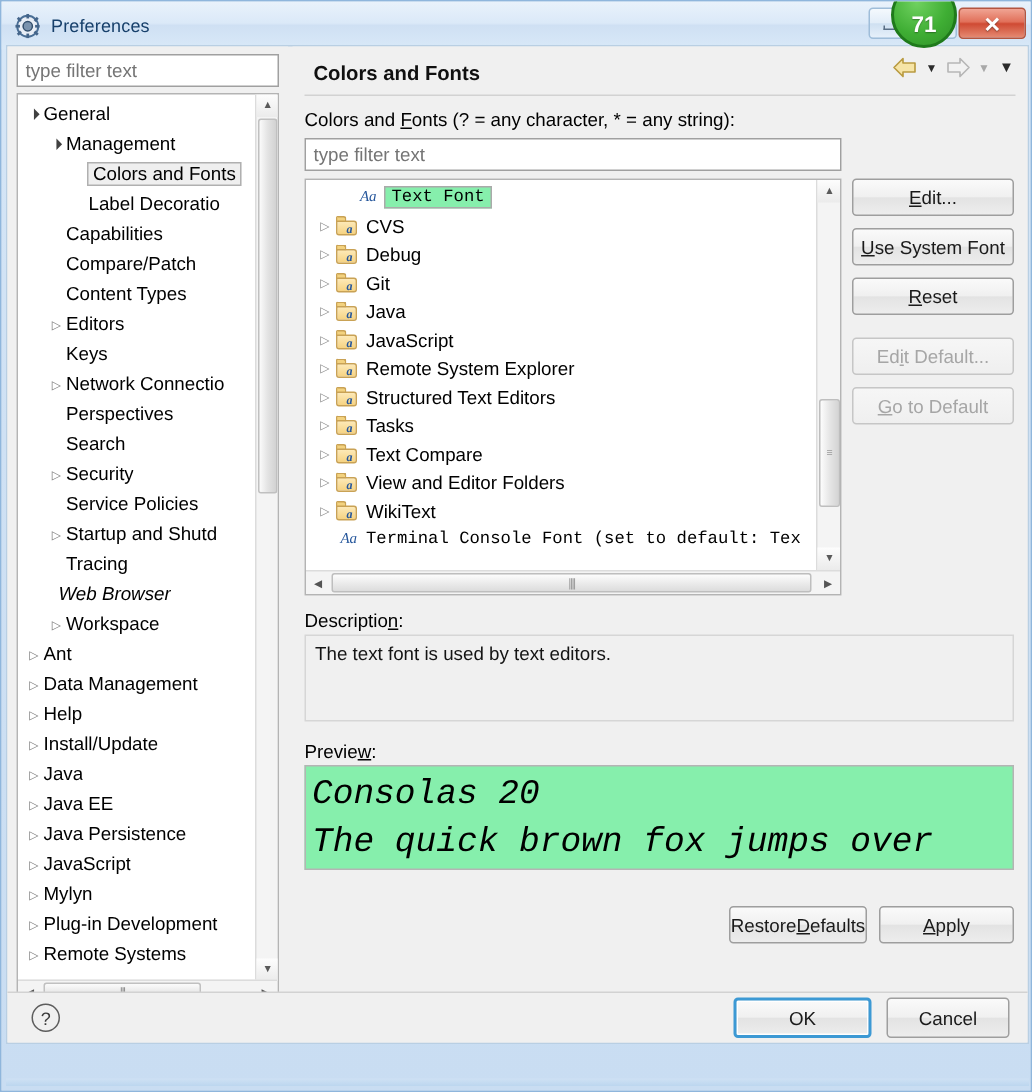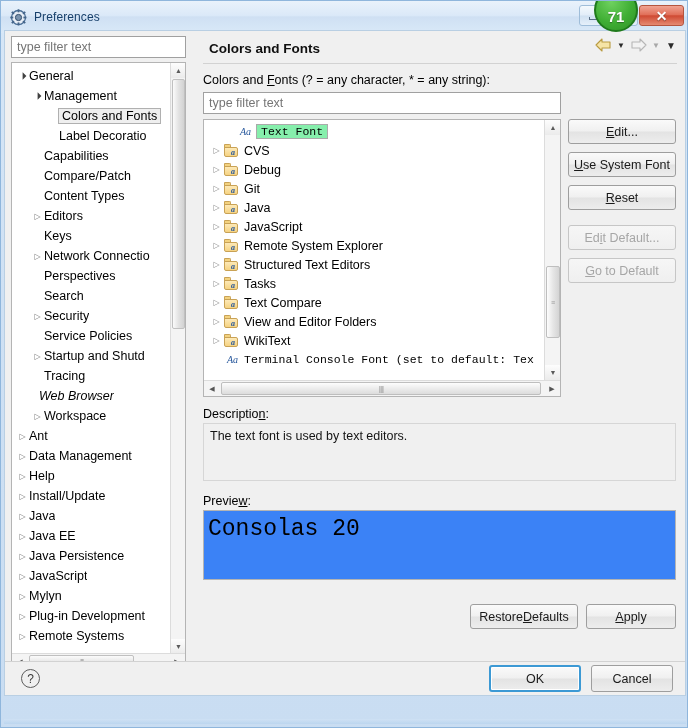--- a/index.html
+++ b/index.html
@@ -317,33 +317,34 @@
     position: absolute; left: 8px; top: 392px;
     width: 473px; height: 58px;
     background: #f0f0f0; border: 1px solid #d6d6d6;
     font-size: 12.5px; color: #141414;
     padding: 5px 6px;
   }
   #prev-label { left: 8px; top: 463px; }
   #previewbox {
     position: absolute; left: 8px; top: 479px;
     width: 473px; height: 70px;
-    background: #3b82f6; border: 1px solid #b4b4b4;
+    background: #86efac; border: 1px solid #b4b4b4;
     padding: 2px 4px;
     overflow: hidden;
+    font-style: italic;
   }
   #previewbox .pline {
     font-family: "Liberation Mono", monospace;
     font-size: 23px; color: #000; line-height: 32px;
     white-space: nowrap;
   }
 
   #pagebtns { position: absolute; right: 9px; top: 573px; display: flex; gap: 8px; }
   #pagebtns .btn { height: 25px; }
-  #btn-restore { width: 108px; }
+  #btn-restore { width: 92px; }
   #btn-apply { width: 90px; }
 
   #bodysep {
     position: absolute; left: 0; bottom: 33px;
     width: 680px; height: 1px; background: #d2d2d2;
   }
 
   
   #footer {
     position: absolute; left: 0; bottom: 0;
@@ -737,20 +738,21 @@
       <div class="fieldlabel" id="desc-label">
         <span>Descriptio</span><span class="u">n</span><span>:</span>
       </div>
       <div id="descbox">The text font is used by text editors.</div>
 
       <div class="fieldlabel" id="prev-label">
         <span>Previe</span><span class="u">w</span><span>:</span>
       </div>
       <div id="previewbox">
         <div class="pline">Consolas 20</div>
+        <div class="pline">The quick brown fox jumps over</div>
       </div>
 
       <div id="pagebtns">
         <div class="btn" id="btn-restore">
           <span>Restore </span>
             <span class="u">D</span>
             <span>efaults</span>
         </div>
         <div class="btn" id="btn-apply">
           <span></span>

